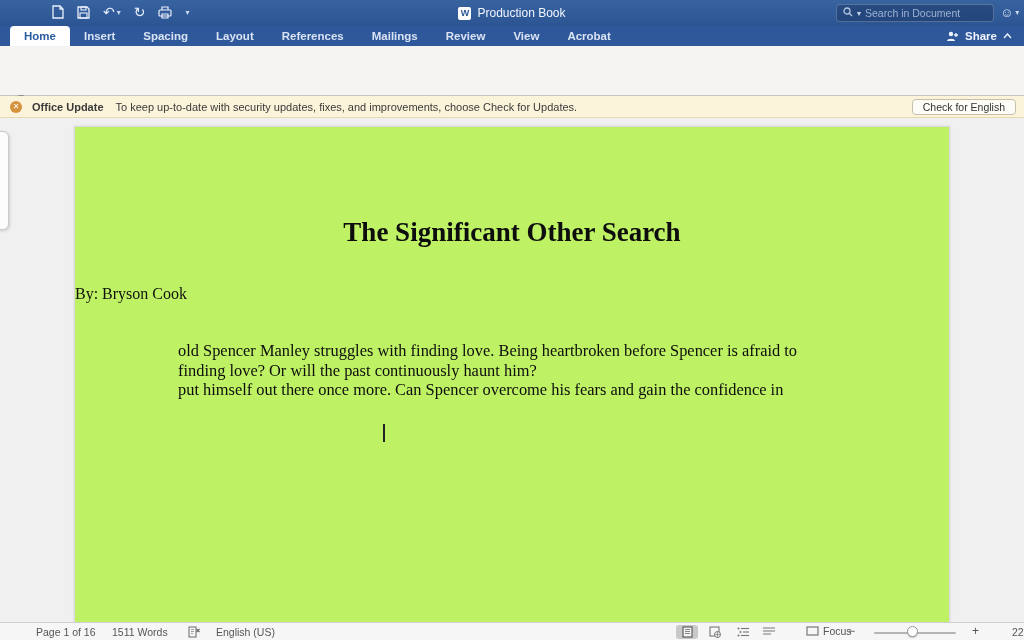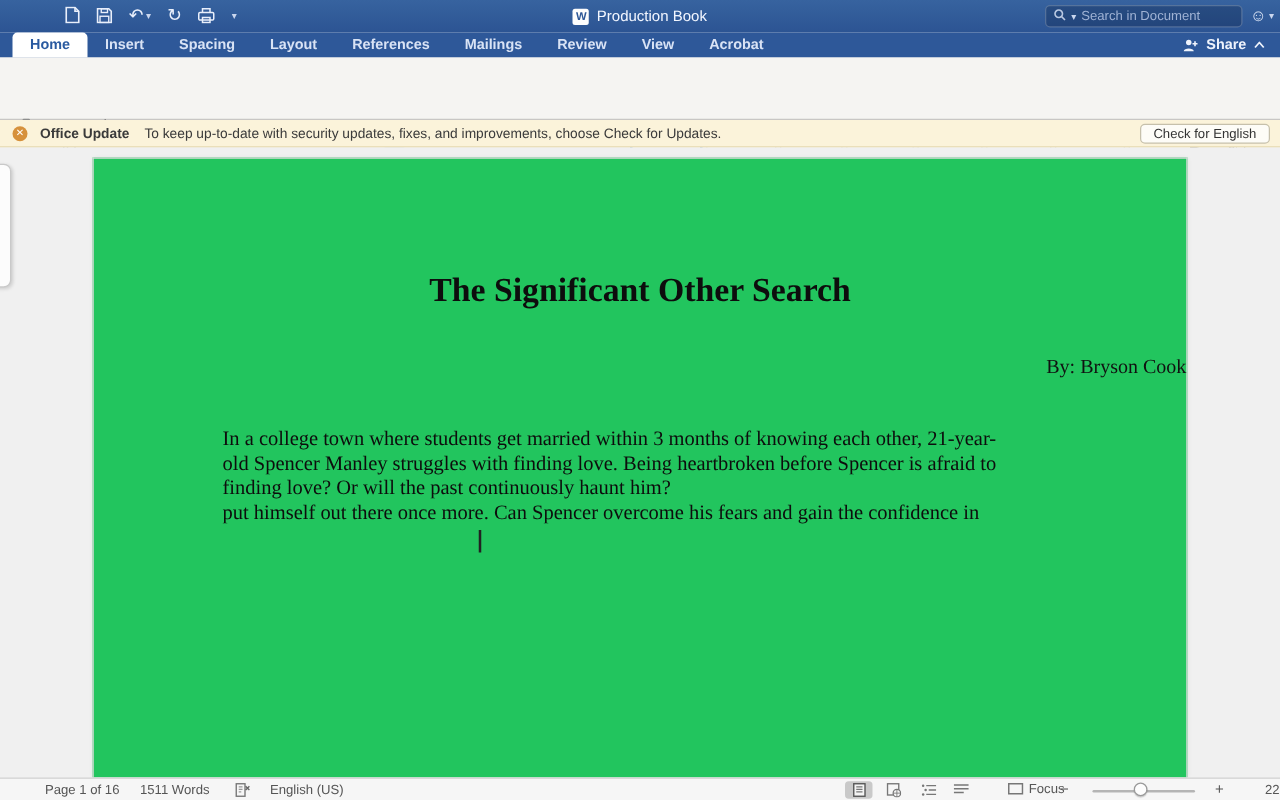--- a/index.html
+++ b/index.html
@@ -82,25 +82,25 @@
   .ub-ico { width:12px; height:12px; border-radius:50%; background:#d6913c; color:#fff; font-size:8px; font-weight:bold;
     display:flex; align-items:center; justify-content:center; margin:0 10px; }
   .ub-title { font-weight:bold; margin-right:12px; }
   .ub-btn { position:absolute; right:8px; top:3px; height:16px; padding:0 10px; background:#fdfcf7;
     border:1px solid #c6c0ab; border-radius:4px; font-size:10.5px; color:#333; display:flex; align-items:center; }
 
   
   .workspace { position:absolute; left:0; top:118px; width:1024px; height:504px; background:#f0f0f0; }
   .left-artifact { position:absolute; left:-30px; top:13px; width:39px; height:99px; background:#fcfcfc;
     border:1px solid #c9c9c9; border-radius:6px; box-shadow:1px 1px 3px rgba(0,0,0,0.15); }
-  .page { position:absolute; left:74px; top:8px; width:876px; height:496px; background:#22c55e;
+  .page { position:absolute; left:74px; top:8px; width:876px; height:496px; background:#bef264;
     border:1px solid #d9d9d9; border-bottom:none; box-shadow:0 0 4px rgba(0,0,0,0.08); }
   .doc-title { position:absolute; left:0; top:90px; width:100%; text-align:center;
     font-family:"Liberation Serif","DejaVu Serif",serif; font-weight:bold; font-size:27px; color:#0d0d0d; }
-  .doc-byline { position:absolute; left:0; top:158px; width:100%; text-align:right;
+  .doc-byline { position:absolute; left:0; top:158px; width:100%; text-align:left;
     font-family:"Liberation Serif","DejaVu Serif",serif; font-size:16px; color:#111; }
   .doc-body { position:absolute; left:103px; top:214px; width:690px;
     font-family:"Liberation Serif","DejaVu Serif",serif; font-size:16.4px; line-height:19.7px; color:#0d0d0d; }
   .caret { position:absolute; left:383px; top:424px; width:1.5px; height:18px; background:#222; animation:blink 1s steps(1) infinite; }
   @keyframes blink { 50% { opacity:0; } }
 
   
   .statusbar { position:absolute; left:0; top:622px; width:1024px; height:18px; background:#f6f6f6;
     border-top:1px solid #d0d0d0; font-size:10.5px; color:#555; }
   .sb-item { position:absolute; top:3px;padding-left:20px; }
@@ -408,21 +408,20 @@
     <span>To keep up-to-date with security updates, fixes, and improvements, choose Check for Updates.</span>
     <span class="ub-btn">Check for English</span>
   </div>
 
   <div class="workspace">
     <div class="left-artifact"></div>
     <div class="page">
       <div class="doc-title">The Significant Other Search</div>
       <div class="doc-byline">By: Bryson Cook</div>
       <div class="doc-body">
-        <div>In a college town where students get married within 3 months of knowing each other, 21-year-</div>
         <div>old Spencer Manley struggles with finding love. Being heartbroken before Spencer is afraid to</div>
         <div>finding love? Or will the past continuously haunt him?</div>
         <div>put himself out there once more. Can Spencer overcome his fears and gain the confidence in</div>
       </div>
     </div>
     <div class="caret" style="top:306px;"></div>
   </div>
 
   <div class="statusbar">
     <span class="sb-item" style="left:16px;">Page 1 of 16</span>

